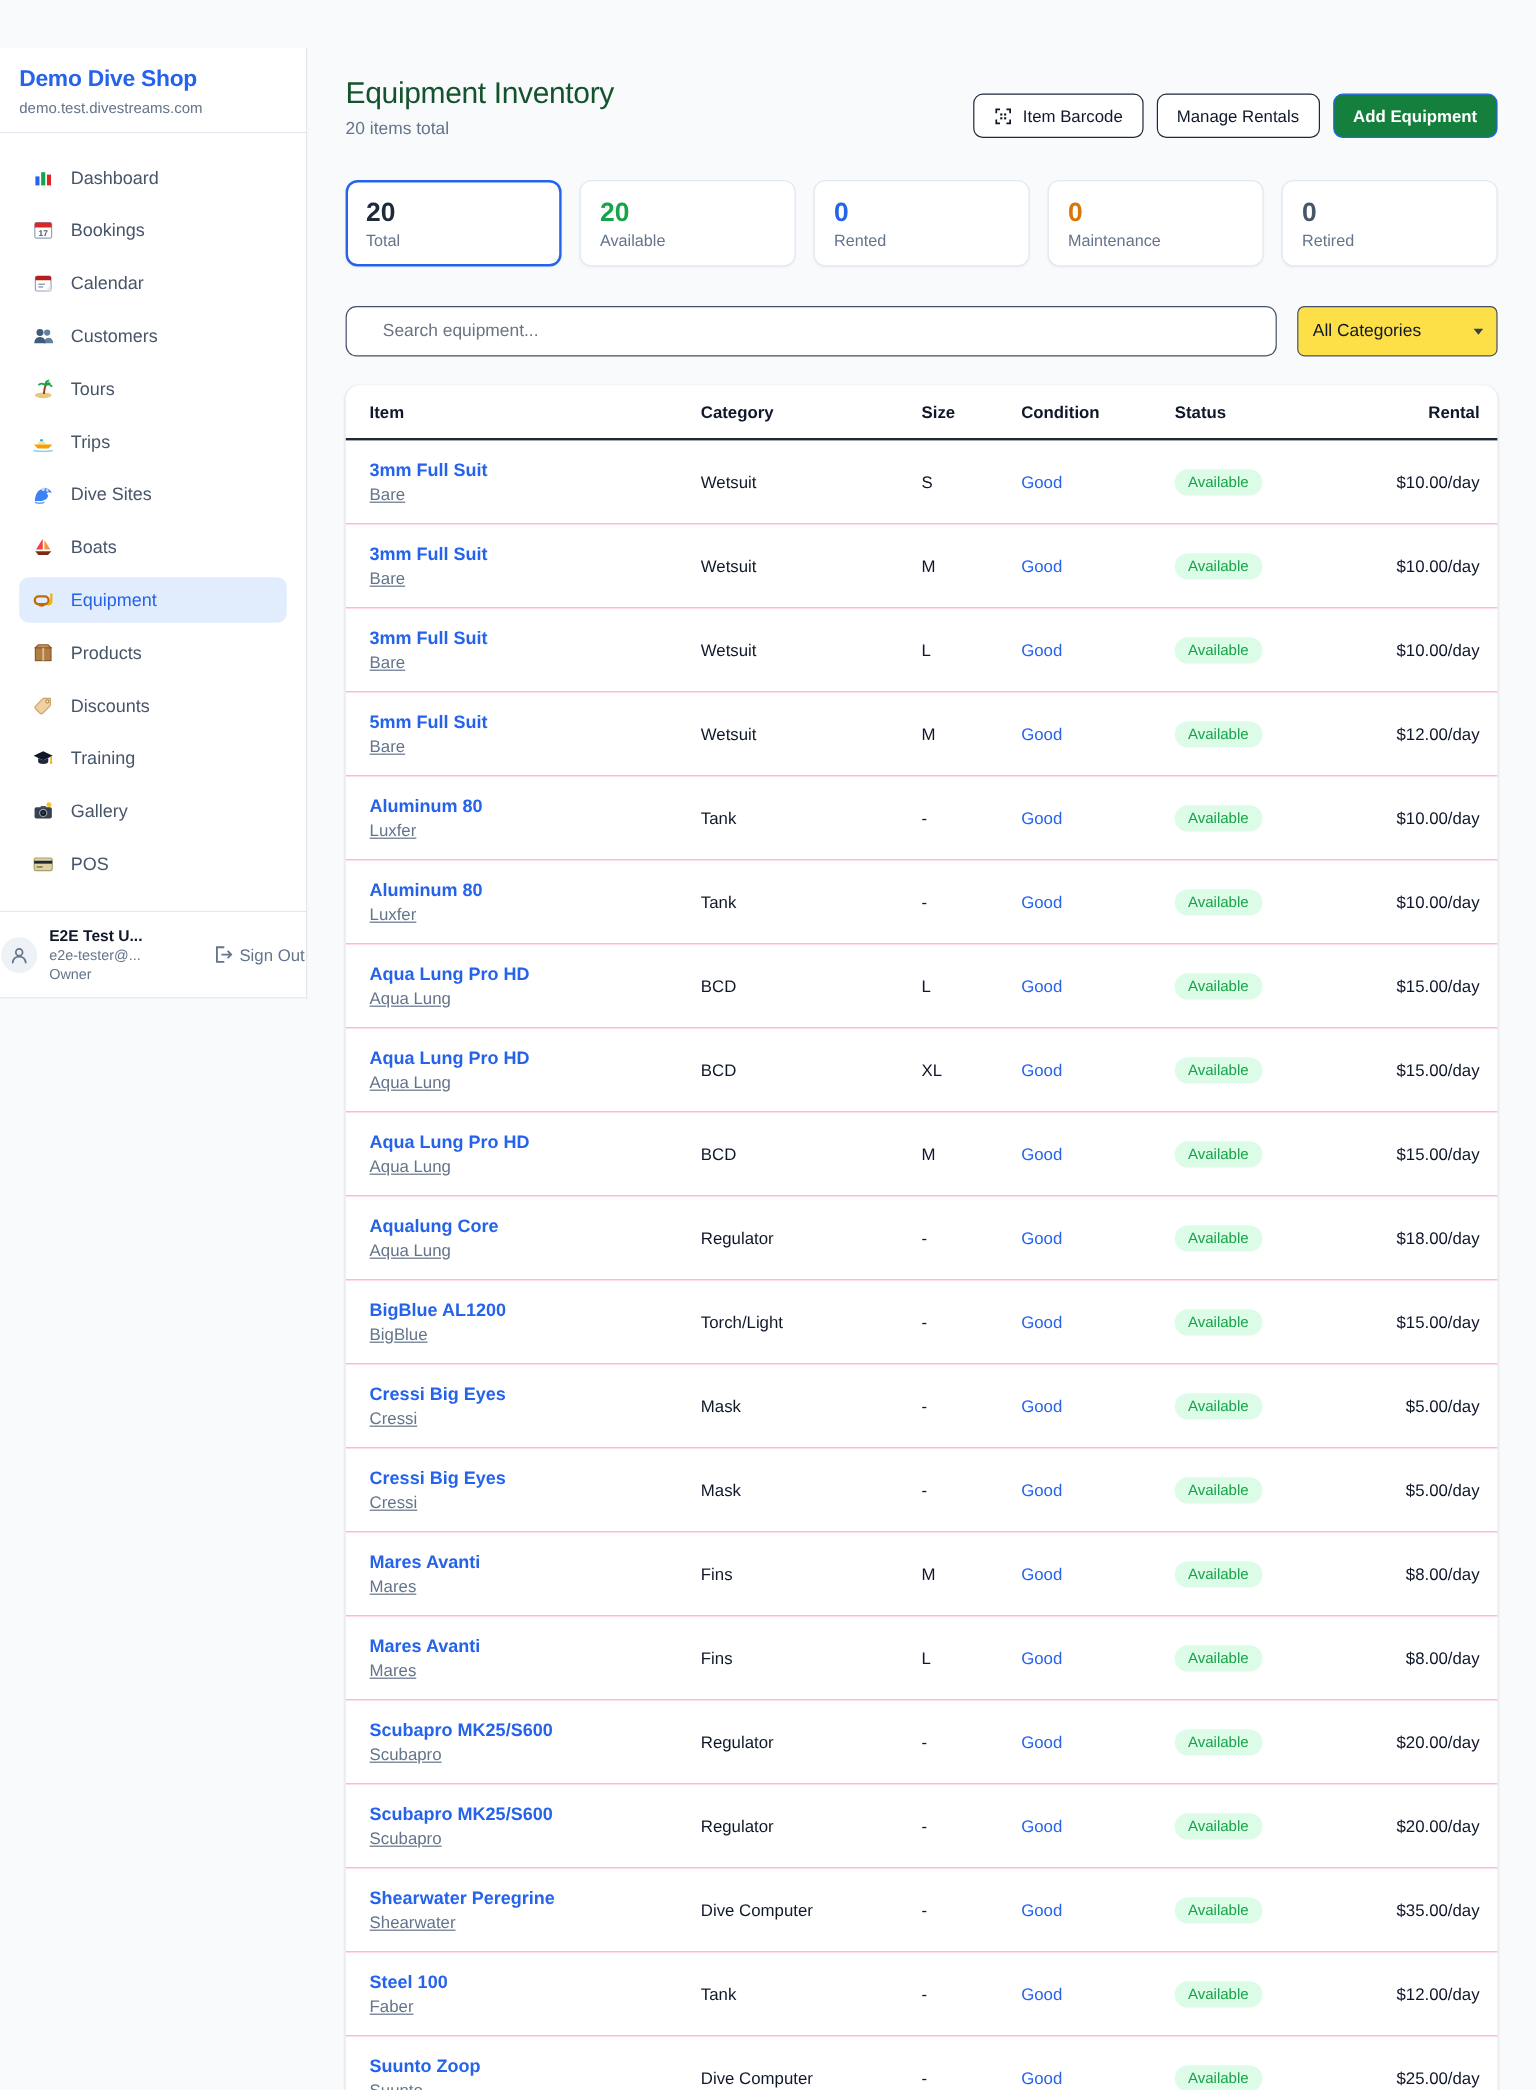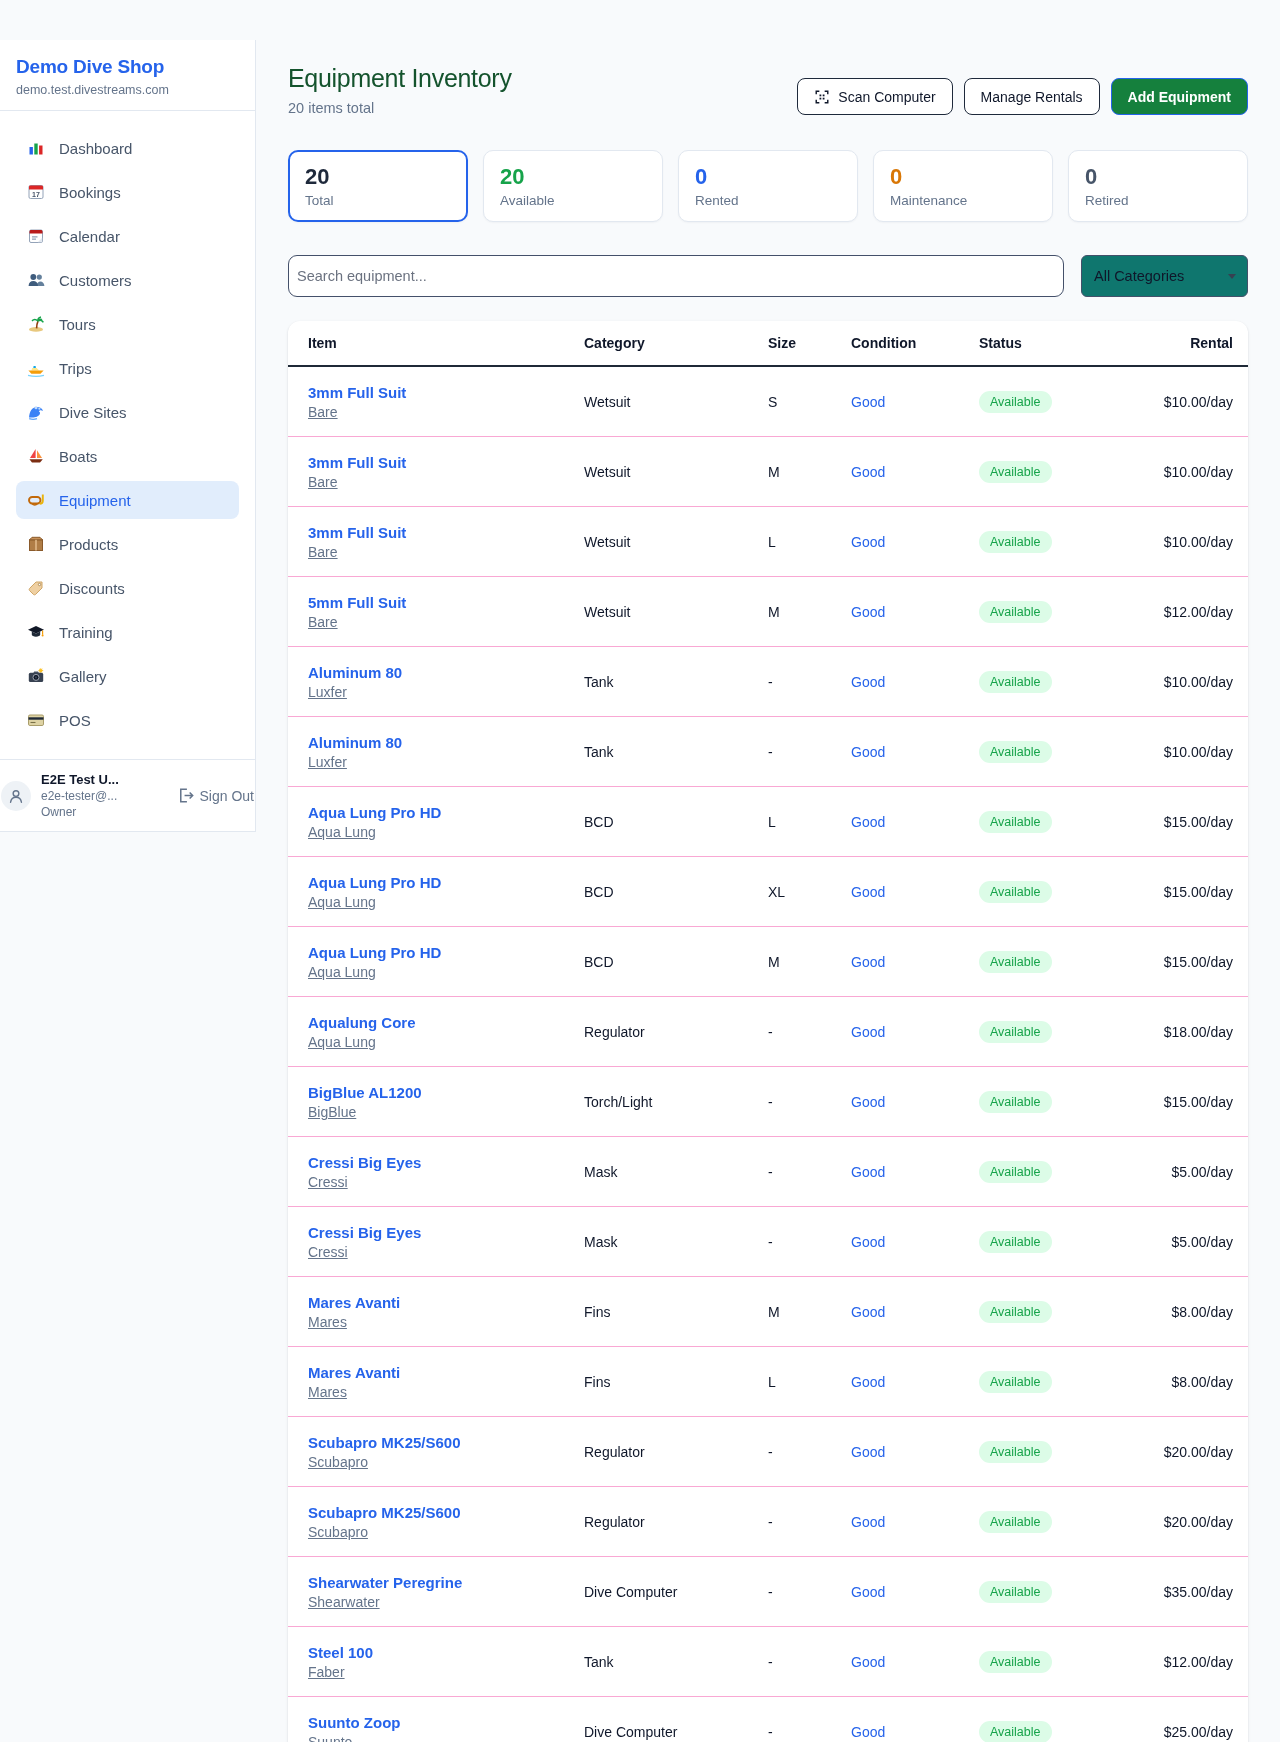--- a/index.html
+++ b/index.html
@@ -47,26 +47,26 @@
   .stats{display:flex;gap:15px;margin-top:34px;}
   .stat{flex:1;background:#fff;border:1px solid #e2e8f0;border-radius:10px;
     padding:13px 16px;box-sizing:border-box;box-shadow:0 1px 2px rgba(15,23,42,.04);cursor:pointer;}
   .stat.active{border:2px solid #2563eb;padding:12px 15px;}
   .stat-value{font-size:22px;font-weight:700;line-height:1.2;}
   .stat-label{font-size:13.5px;color:#64748b;margin-top:3px;}
   .v-total{color:#1e293b;}.v-available{color:#16a34a;}.v-rented{color:#2563eb;}
   .v-maintenance{color:#d97706;}.v-retired{color:#475569;}
 
   .filters{display:flex;gap:17px;margin-top:33px;}
-  .search{flex:1;height:42px;border:1px solid #44506a;border-radius:9px;padding:0 8px;
+  .search{flex:1;height:42px;border:1px solid #44506a;border-radius:9px;padding:0 30px;
     font-size:14.5px;color:#0f172a;background:#fff;box-sizing:border-box;font-family:inherit;outline:none;}
   .search::placeholder{color:#6b7280;}
   .select-wrap{position:relative;width:167px;flex:none;}
   .select-wrap select{width:100%;height:42px;appearance:none;-webkit-appearance:none;-moz-appearance:none;
-    border:1px solid #44506a;border-radius:6px;background:#0f766e;padding:0 28px 0 12px;
+    border:1px solid #44506a;border-radius:6px;background:#fde047;padding:0 28px 0 12px;
     font-size:14.5px;color:#0f172a;font-family:inherit;box-sizing:border-box;cursor:pointer;}
   .select-wrap::after{content:"";position:absolute;right:12px;top:19px;pointer-events:none;
     border-left:4.5px solid transparent;border-right:4.5px solid transparent;border-top:5.5px solid #374151;}
 
   
   .table-card{margin-top:24px;background:#fff;border-radius:12px;overflow:hidden;
     box-shadow:0 1px 3px rgba(15,23,42,.10),0 1px 2px rgba(15,23,42,.06);}
   .tgrid{display:grid;grid-template-columns:276px 184px 83px 128px 155px 1fr;
     align-items:center;padding:0 15px 0 20px;}
   .thead{height:44px;border-bottom:2px solid #1f2937;font-size:14px;font-weight:700;color:#0f172a;}
@@ -272,21 +272,21 @@
       </div>
       <div class="actions">
         <button class="btn">
           <svg viewBox="0 0 18 18" fill="none" stroke="#0f172a" stroke-width="1.6">
               <path d="M2.5 6V2.5H6M12 2.5h3.5V6M15.5 12v3.5H12M6 15.5H2.5V12"></path>
               <rect x="6.2" y="6.2" width="2" height="2" fill="#0f172a" stroke="none"></rect>
               <rect x="9.8" y="6.2" width="2" height="2" fill="#0f172a" stroke="none"></rect>
               <rect x="6.2" y="9.8" width="2" height="2" fill="#0f172a" stroke="none"></rect>
               <rect x="9.8" y="9.8" width="2" height="2" fill="#0f172a" stroke="none"></rect>
             </svg>
-          <span>Scan Computer</span>
+          <span>Item Barcode</span>
         </button>
         <button class="btn">
           <span>Manage Rentals</span>
         </button>
         <button class="btn btn-primary">
           <span>Add Equipment</span>
         </button>
       </div>
     </div>
 

